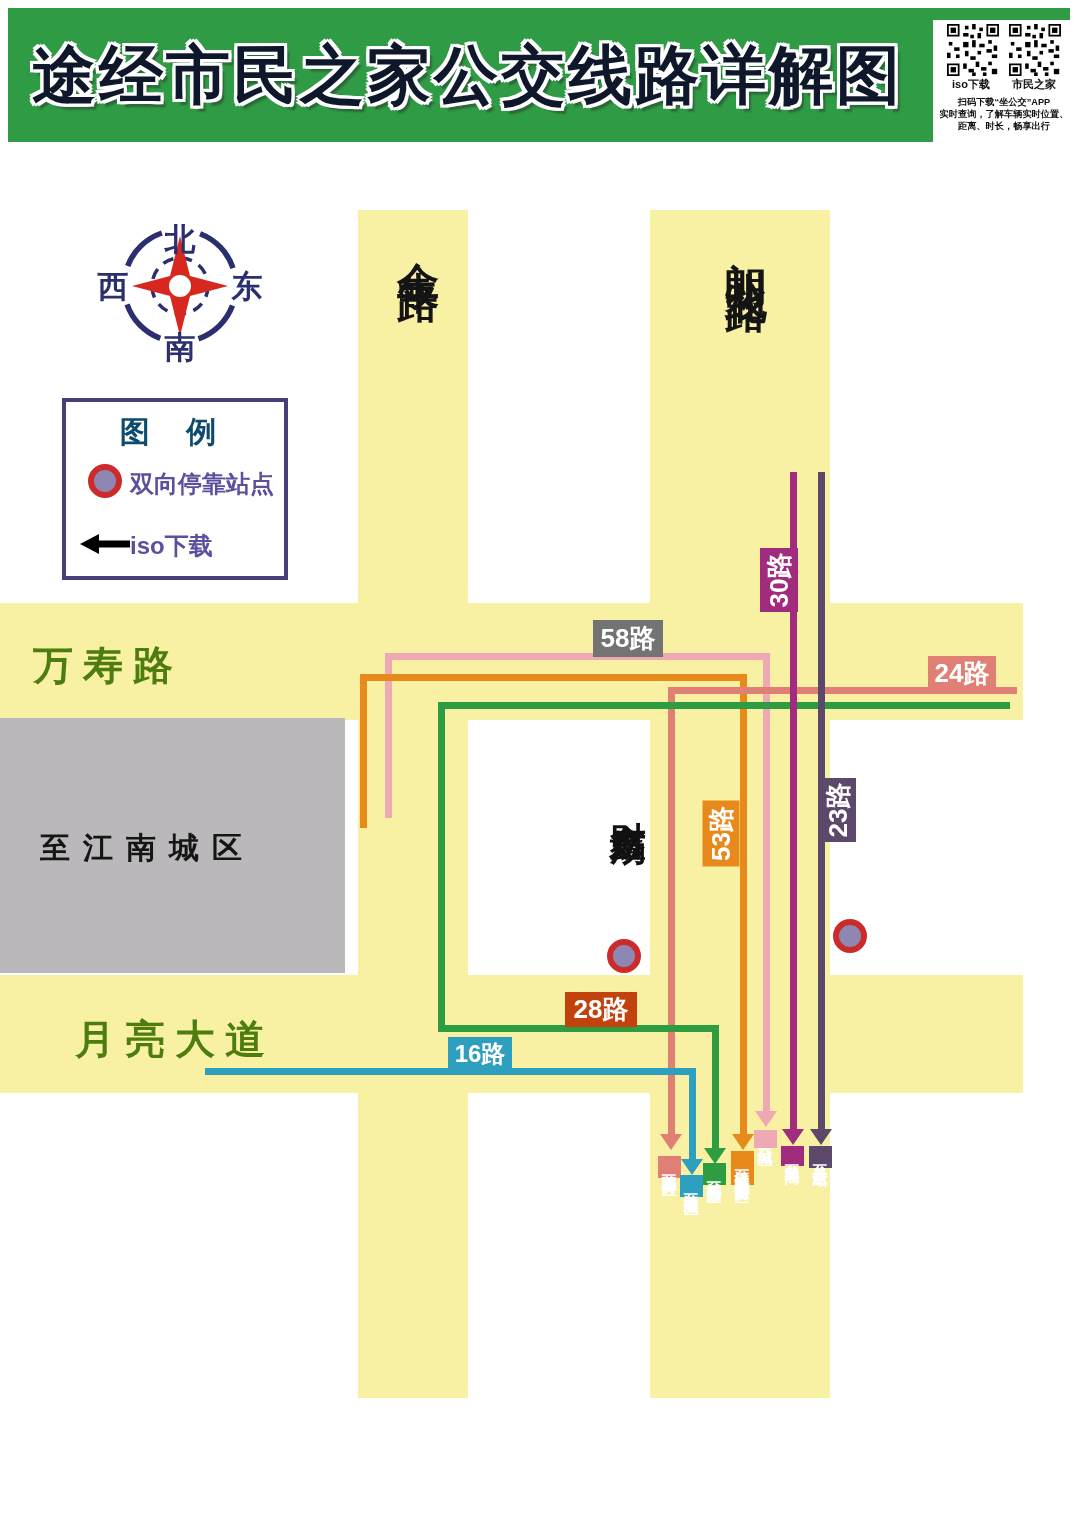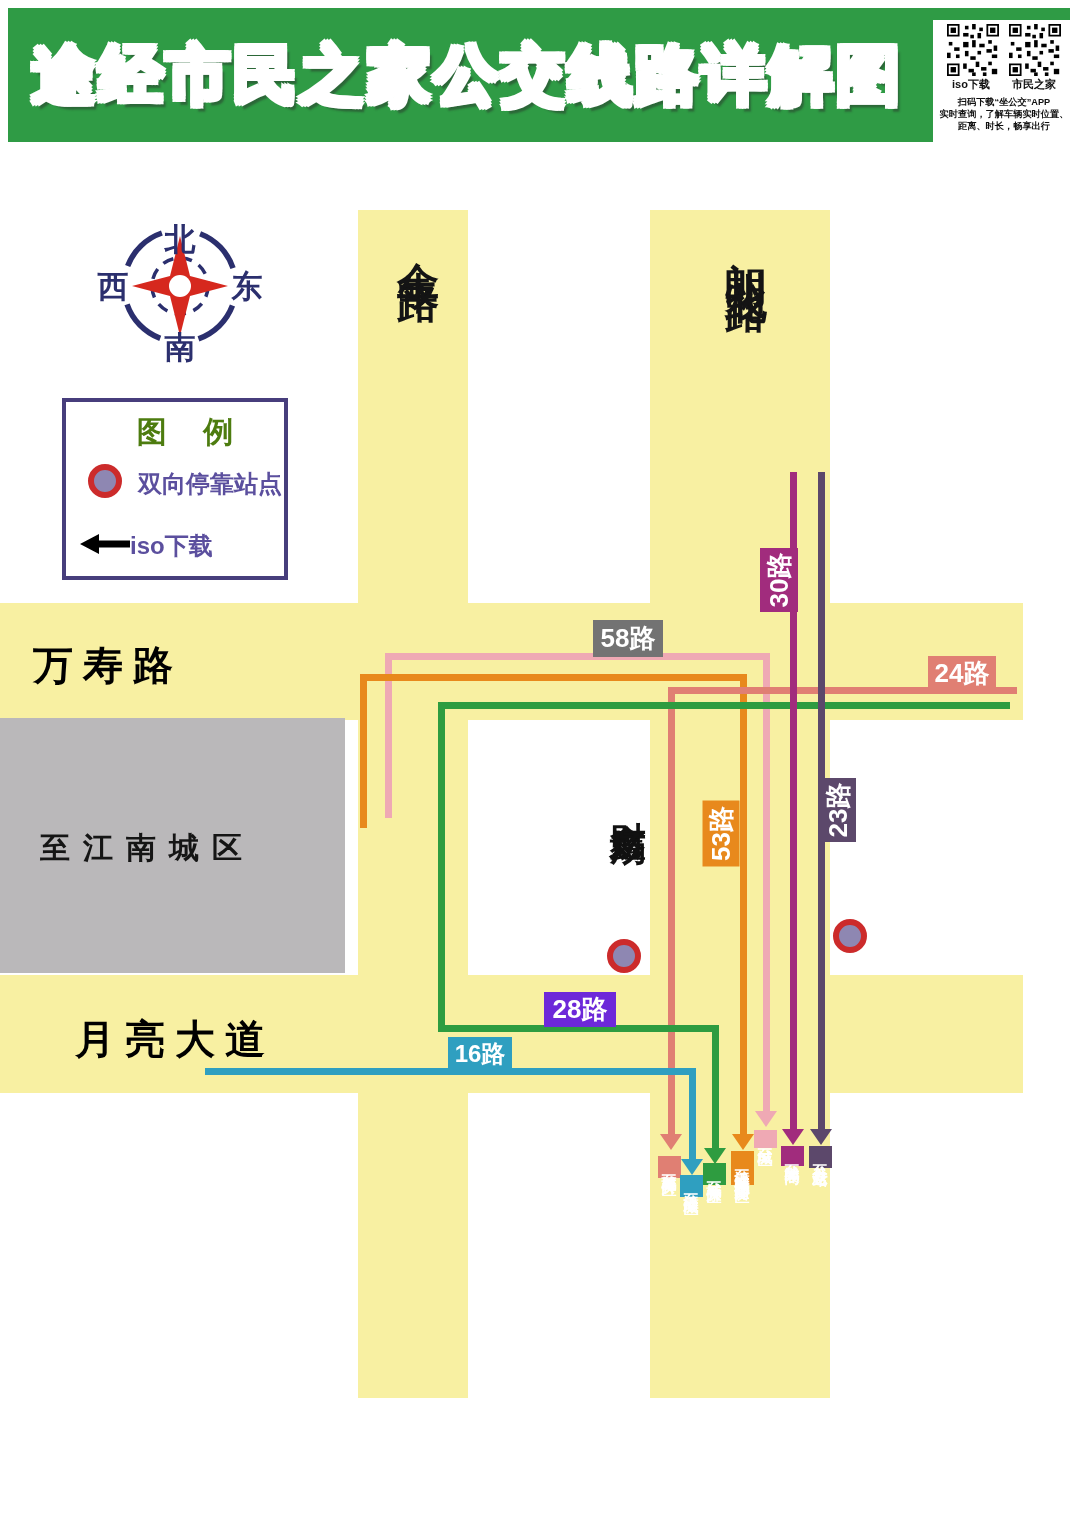--- a/index.html
+++ b/index.html
@@ -2,49 +2,49 @@
 <html><head>
 <meta charset="utf-8">
 <style>
   html,body{margin:0;padding:0;background:#fff;}
   #page{position:relative;width:1080px;height:1528px;background:#fff;overflow:hidden;
         font-family:"Liberation Sans",sans-serif;}
 
   
   .header{position:absolute;left:8px;top:8px;width:1062px;height:134px;background:#2F9B45;}
   .title{position:absolute;left:24px;top:50%;transform:translateY(-50%);
-         font-size:64px;font-weight:bold;letter-spacing:3px;color:#ffffff;white-space:nowrap;
+         font-size:64px;font-weight:bold;letter-spacing:3px;color:#0f172a;white-space:nowrap;
          text-shadow:-3px -3px 0 #fff,3px -3px 0 #fff,-3px 3px 0 #fff,3px 3px 0 #fff,
                      0 -3px 0 #fff,0 3px 0 #fff,-3px 0 0 #fff,3px 0 0 #fff,5px 6px 2px rgba(40,40,40,.45);}
   .qr-panel{position:absolute;left:925px;top:12px;width:142px;height:126px;background:#fff;
             display:flex;flex-direction:column;align-items:center;}
   .qr-row{display:flex;gap:10px;margin-top:4px;}
   .qr-labels{display:flex;gap:22px;font-size:11px;font-weight:bold;color:#111;margin-top:1px;}
   .qr-text{font-size:10px;font-weight:bold;color:#111;text-align:center;line-height:1.3;margin-top:2px;white-space:nowrap;transform:scale(.92);}
 
   
   .compass{position:absolute;left:95px;top:198px;width:170px;height:170px;}
   .compass text{font-size:31px;font-weight:bold;fill:#2B2F6E;font-family:"Liberation Sans",sans-serif;}
 
   
   .legend{position:absolute;left:62px;top:398px;width:226px;height:182px;background:#fff;
           border:4px solid #473E7C;box-sizing:border-box;}
   .legend-title{position:absolute;left:0;top:10px;width:100%;text-align:center;
-                font-size:30px;font-weight:bold;color:#4d7c0f;letter-spacing:14px;padding-left:17px;}
+                font-size:30px;font-weight:bold;color:#0c4a6e;letter-spacing:14px;}
   .legend-stop{position:absolute;left:22px;top:62px;width:34px;height:34px;border-radius:50%;
                border:6px solid #CC2B2B;background:#8E87B2;box-sizing:border-box;}
   .legend-item-label{position:absolute;font-size:24px;font-weight:bold;color:#5B4F9E;white-space:nowrap;}
   .legend-arrow{position:absolute;left:14px;top:132px;width:50px;height:20px;background:#000;
                 clip-path:polygon(0 50%,38% 0,38% 32%,100% 32%,100% 68%,38% 68%,38% 100%);}
 
   
   .road{position:absolute;background:#F8F0A2;}
   .road-label-v{position:absolute;writing-mode:vertical-rl;text-orientation:upright;
                 font-size:42px;font-weight:bold;color:#141414;letter-spacing:10px;}
-  .road-label-h{position:absolute;font-size:40px;font-weight:bold;color:#000000;letter-spacing:10px;white-space:nowrap;}
+  .road-label-h{position:absolute;font-size:40px;font-weight:bold;color:#4d7c0f;letter-spacing:10px;white-space:nowrap;}
   .hospital{position:absolute;left:0;top:718px;width:345px;height:255px;background:#BAB8BA;}
   .hospital-label{position:absolute;left:40px;top:828px;font-size:30px;font-weight:bold;color:#151515;
                   letter-spacing:13px;font-family:"DejaVu Serif",serif;white-space:nowrap;}
 
   
   .stop{position:absolute;width:34px;height:34px;border-radius:50%;border:6px solid #CC2B2B;
         background:#8E87B2;box-sizing:border-box;}
   .place-v{position:absolute;writing-mode:vertical-rl;text-orientation:upright;
            font-size:36px;font-weight:bold;color:#111;letter-spacing:3px;font-family:"DejaVu Serif",serif;}
   .place-h{position:absolute;font-size:36px;font-weight:bold;color:#C23A6B;letter-spacing:4px;
@@ -150,21 +150,21 @@
     <circle cx="85" cy="88" r="11" fill="#fff"></circle>
     <text x="85" y="52" text-anchor="middle">北</text>
     <text x="85" y="160" text-anchor="middle">南</text>
     <text x="18" y="99" text-anchor="middle">西</text>
     <text x="152" y="99" text-anchor="middle">东</text>
   </svg>
 
   <div class="legend">
     <div class="legend-title">图 例</div>
     <div class="legend-stop"></div>
-    <div class="legend-item-label" style="left:64px;top:66px;margin-left:8px;">双向停靠站点</div>
+    <div class="legend-item-label" style="left:64px;top:66px;">双向停靠站点</div>
     <div class="legend-arrow"></div>
     <div class="legend-item-label" style="left:64px;top:128px;">iso下载</div>
   </div>
 
   <div class="seg" style="left: 385px; top: 653px; width: 385px; height: 7px; background-color: rgb(239, 169, 180);"></div>
   <div class="seg" style="left: 385px; top: 653px; width: 7px; height: 165px; background-color: rgb(239, 169, 180);"></div>
   <div class="seg" style="left: 763px; top: 653px; width: 7px; height: 460px; background-color: rgb(239, 169, 180);"></div>
   <div class="arrow" style="left: 755px; top: 1111px; background-color: rgb(239, 169, 180);"></div>
   <div class="rlabel" style="left: 593px; top: 620px; width: 70px; height: 37px; background-color: #737373;">58路</div>
   <div class="dest" style="left: 754px; top: 1130px; background-color: rgb(239, 169, 180);">至城区</div>
@@ -180,21 +180,21 @@
   <div class="seg" style="left: 668px; top: 687px; width: 7px; height: 449px; background-color: rgb(224, 127, 115);"></div>
   <div class="arrow" style="left: 660px; top: 1134px; background-color: rgb(224, 127, 115);"></div>
   <div class="rlabel" style="left: 928px; top: 656px; width: 68px; height: 35px; background-color: rgb(224, 127, 115);">24路</div>
   <div class="dest" style="left: 658px; top: 1156px; background-color: rgb(224, 127, 115);">至城西片区</div>
 
   <div class="seg" style="left: 438px; top: 702px; width: 572px; height: 7px; background-color: rgb(46, 156, 64);"></div>
   <div class="seg" style="left: 438px; top: 702px; width: 7px; height: 330px; background-color: rgb(46, 156, 64);"></div>
   <div class="seg" style="left: 438px; top: 1025px; width: 281px; height: 7px; background-color: rgb(46, 156, 64);"></div>
   <div class="seg" style="left: 712px; top: 1025px; width: 7px; height: 125px; background-color: rgb(46, 156, 64);"></div>
   <div class="arrow" style="left: 704px; top: 1148px; background-color: rgb(46, 156, 64);"></div>
-  <div class="rlabel" style="left: 544px; top: 992px; width: 72px; height: 35px; background-color: #6d28d9;">28路</div>
+  <div class="rlabel" style="left: 565px; top: 992px; width: 72px; height: 35px; background-color: #c2410c;">28路</div>
   <div class="dest" style="left: 703px; top: 1163px; background-color: rgb(46, 156, 64);">至城东片区</div>
 
   <div class="seg" style="left: 205px; top: 1068px; width: 491px; height: 7px; background-color: rgb(47, 159, 192);"></div>
   <div class="seg" style="left: 689px; top: 1068px; width: 7px; height: 93px; background-color: rgb(47, 159, 192);"></div>
   <div class="arrow" style="left: 681px; top: 1159px; background-color: rgb(47, 159, 192);"></div>
   <div class="rlabel" style="left: 448px; top: 1037px; width: 64px; height: 33px; font-size: 24px; background-color: rgb(47, 159, 192);">16路</div>
   <div class="dest" style="left: 680px; top: 1175px; background-color: rgb(47, 159, 192);">至江南城区</div>
 
   <div class="seg" style="left: 790px; top: 472px; width: 7px; height: 659px; background-color: rgb(161, 44, 125);"></div>
   <div class="arrow" style="left: 782px; top: 1129px; background-color: rgb(161, 44, 125);"></div>

